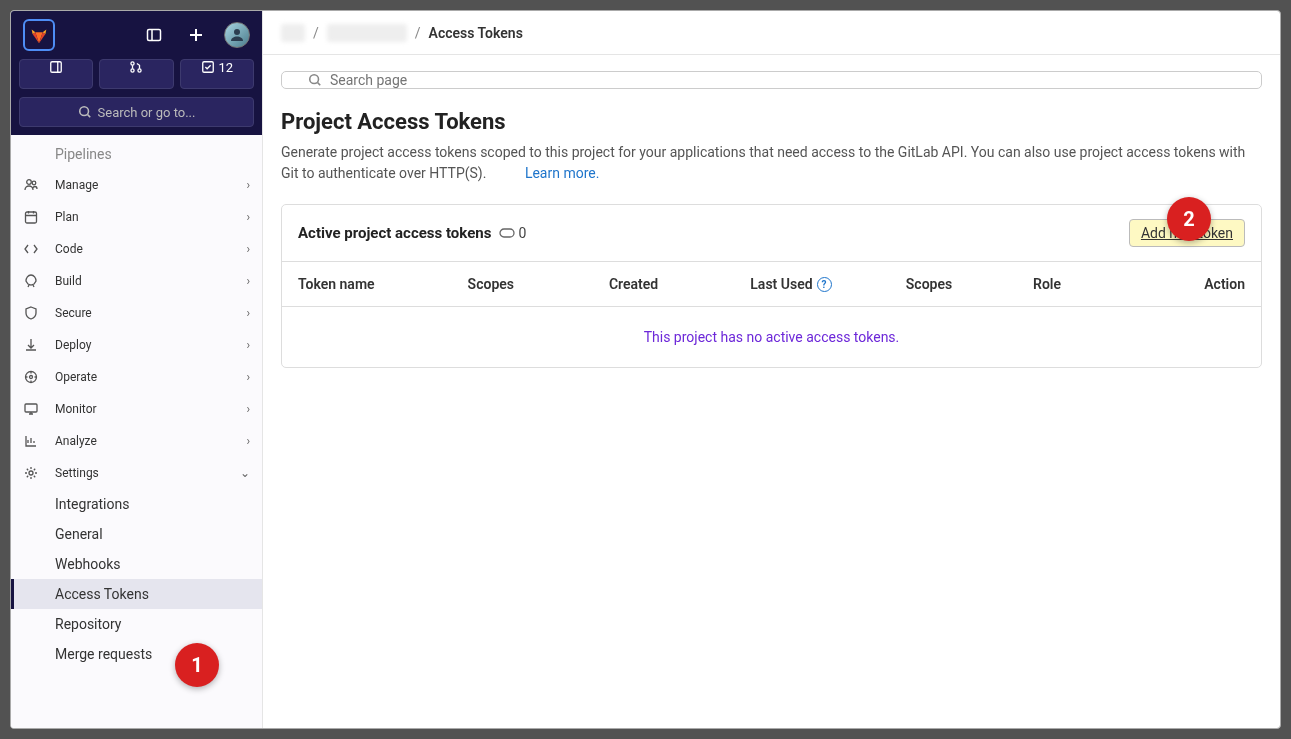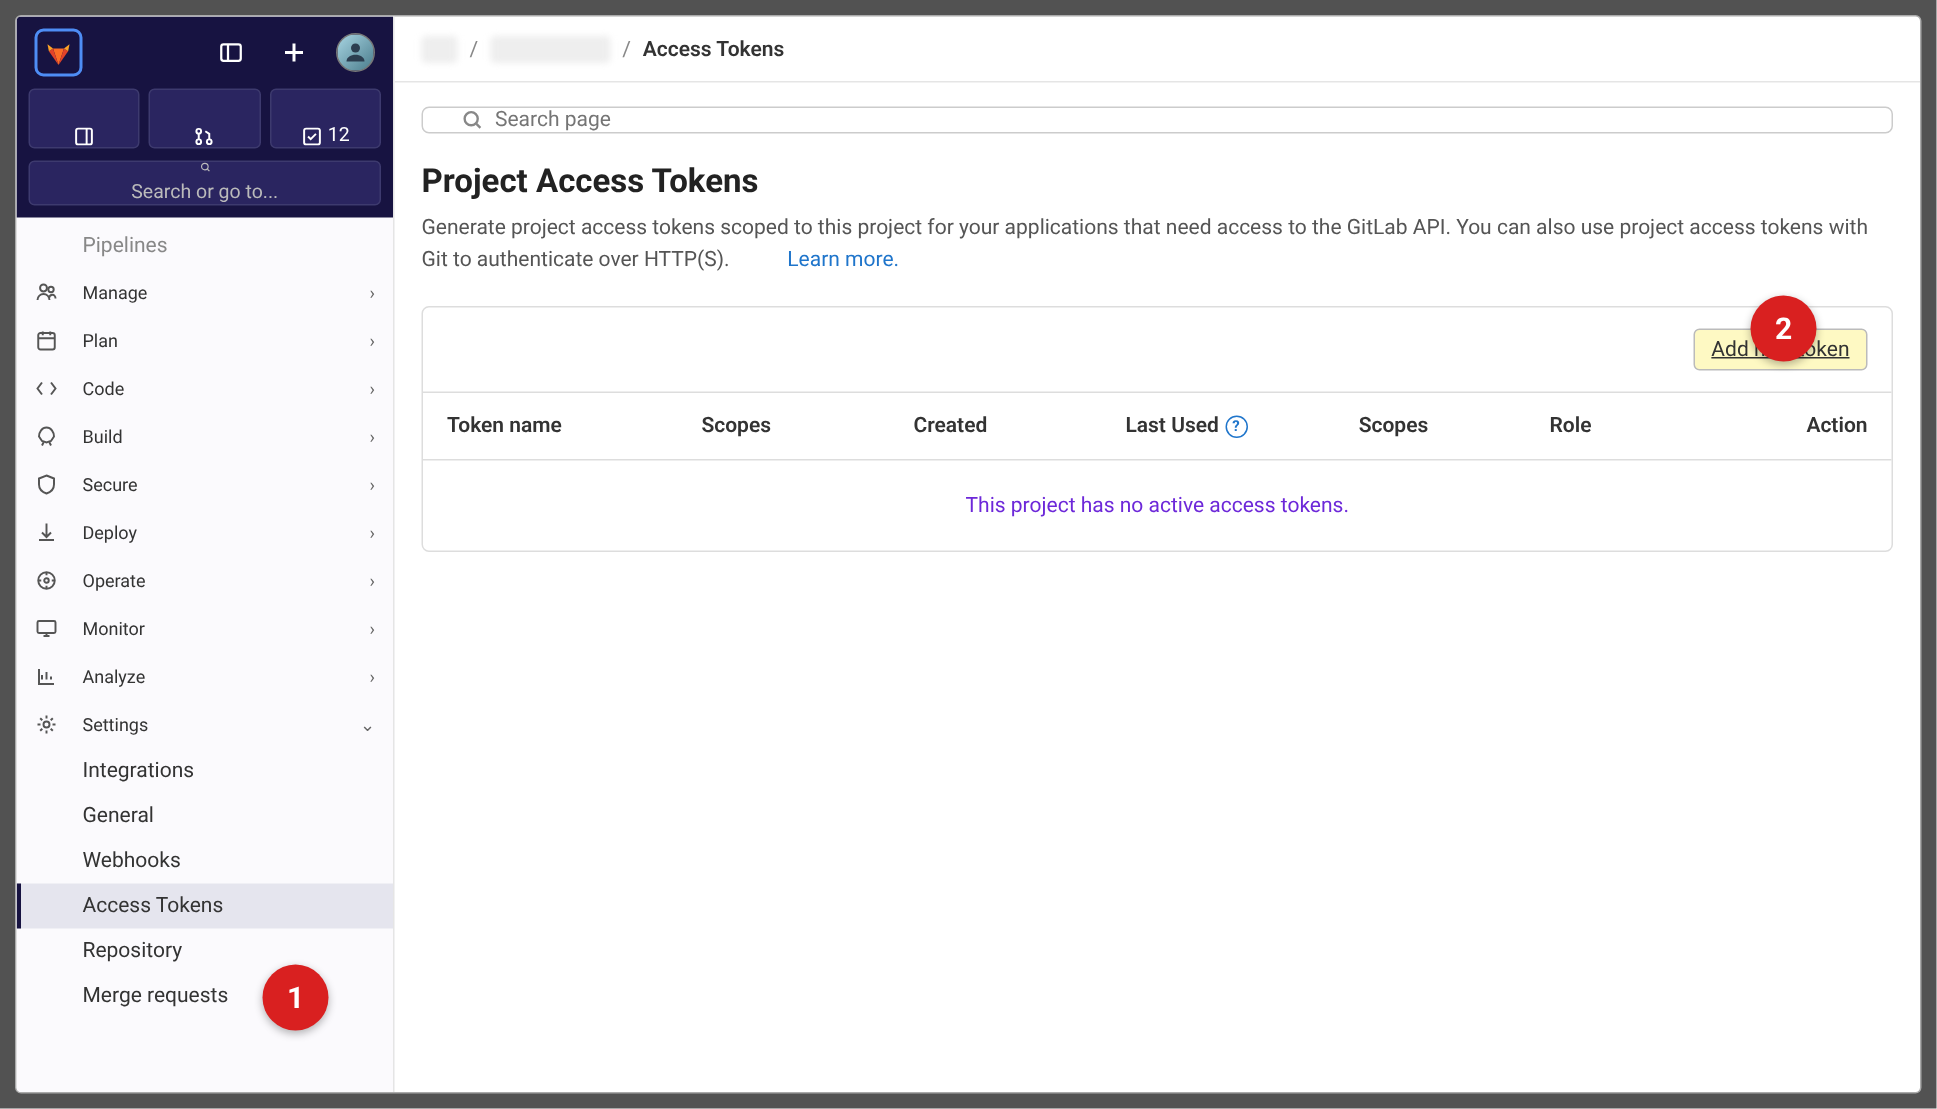--- a/index.html
+++ b/index.html
@@ -7,22 +7,22 @@
 .app-frame { width: 1271px; height: 719px; background: #fff; border-radius: 4px; overflow: hidden; display: flex; position: relative; border: 1px solid #aaa; }
 .sidebar { width: 252px; background: #fbfafd; display: flex; flex-direction: column; border-right: 1px solid #e5e5e5; }
 .sidebar-top { background: #171341; padding: 8px; }
 .sidebar-logo-row { display: flex; align-items: center; justify-content: space-between; margin-bottom: 8px; padding: 0 4px; }
 .logo-box { width: 32px; height: 32px; border: 2px solid #4e8df5; border-radius: 6px; display:flex; align-items:center; justify-content:center; background:#171341;}
 .logo-icon { width: 22px; height: 22px; }
 .sidebar-top-icons { display: flex; gap: 14px; align-items: center; }
 .icon-btn-dark { width: 28px; height: 28px; display:flex; align-items:center; justify-content:center; color:#fff; cursor:pointer; border-radius:4px; }
 .avatar { width: 26px; height: 26px; border-radius: 50%; background: linear-gradient(135deg,#a8d5e2,#4a7c8c); display:flex; align-items:center; justify-content:center; border:1px solid #777; }
 .pill-row { display: flex; gap: 6px; margin-bottom: 8px; }
-.pill { flex: 1; background: #2a2560; border: 1px solid #3d3a6e; border-radius: 4px; height: 40px; display:flex; align-items:flex-end; justify-content:center; color:#fff; cursor:pointer; font-size:13px; gap:4px;}
-.search-box { background: #2a2560; border: 1px solid #3d3a6e; border-radius: 4px; height: 30px; display:flex; align-items:center; justify-content:center; color:#bbb; cursor:pointer; font-size:13px; gap:6px;flex-direction:column;}
+.pill { flex: 1; background: #2a2560; border: 1px solid #3d3a6e; border-radius: 4px; height: 30px; display:flex; align-items:flex-start; justify-content:center; color:#fff; cursor:pointer; font-size:13px; gap:4px;}
+.search-box { background: #2a2560; border: 1px solid #3d3a6e; border-radius: 4px; height: 30px; display:flex; align-items:center; justify-content:center; color:#bbb; cursor:pointer; font-size:13px; gap:6px;}
 .sidebar-nav { flex:1; overflow-y:auto; padding-top:4px; }
 .nav-item { display:flex; align-items:center; padding: 8px 12px; font-size:12px; color:#333; cursor:pointer; gap:16px; }
 .nav-item .chev { margin-left:auto; color:#666; }
 .nav-sub { padding: 7px 12px 7px 44px; font-size:14px; color:#333; cursor:pointer; }
 .nav-sub.active { background:#e5e5ee; border-left:3px solid #171341; padding-left:41px; font-weight:400;}
 .nav-sub.faded { color:#888; padding-left:44px;}
 .nav-icon { width:16px; height:16px; flex-shrink:0; color:#555; }
 .main { flex:1; display:flex; flex-direction:column; overflow:hidden;}
 .breadcrumb-bar { height:44px; border-bottom:1px solid #e5e5e5; display:flex; align-items:center; padding:0 18px; gap:8px; font-size:14px;}
 .bc-blur { background:#eee; filter:blur(2px); height:18px; border-radius:3px;}
@@ -214,20 +214,29 @@
         <svg width="14" height="14" viewBox="0 0 16 16" fill="none" stroke="#888" stroke-width="1.8">
             <circle cx="7" cy="7" r="5"></circle>
             <path d="M11 11l3 3"></path>
           </svg>
         <input placeholder="Search page" style="">
       </div>
       <div class="page-title">Project Access Tokens</div>
       <div class="page-desc"><span>Generate project access tokens scoped to this project for your applications that need access to the GitLab API. You can also use project access tokens with Git to authenticate over HTTP(S). </span><a href="#">Learn more.</a></div>
       <div class="card">
         <div class="card-header">
+          <div class="card-header-title">
+            <span>Active project access tokens</span>
+            <span class="badge-count">
+              <svg width="16" height="10" viewBox="0 0 16 10" fill="none" stroke="#666" stroke-width="1.3">
+                  <rect x="1" y="1" width="14" height="8" rx="4"></rect>
+                </svg>
+              <span>0</span>
+            </span>
+          </div>
           <button class="add-btn">Add new token</button>
         </div>
         <div class="table-head">
           <div class="th-name">Token name</div>
           <div class="th-scopes">Scopes</div>
           <div class="th-created">Created</div>
           <div class="th-lastused">
               <span>Last Used</span>
               <span class="help-icon">?</span>
             </div>

